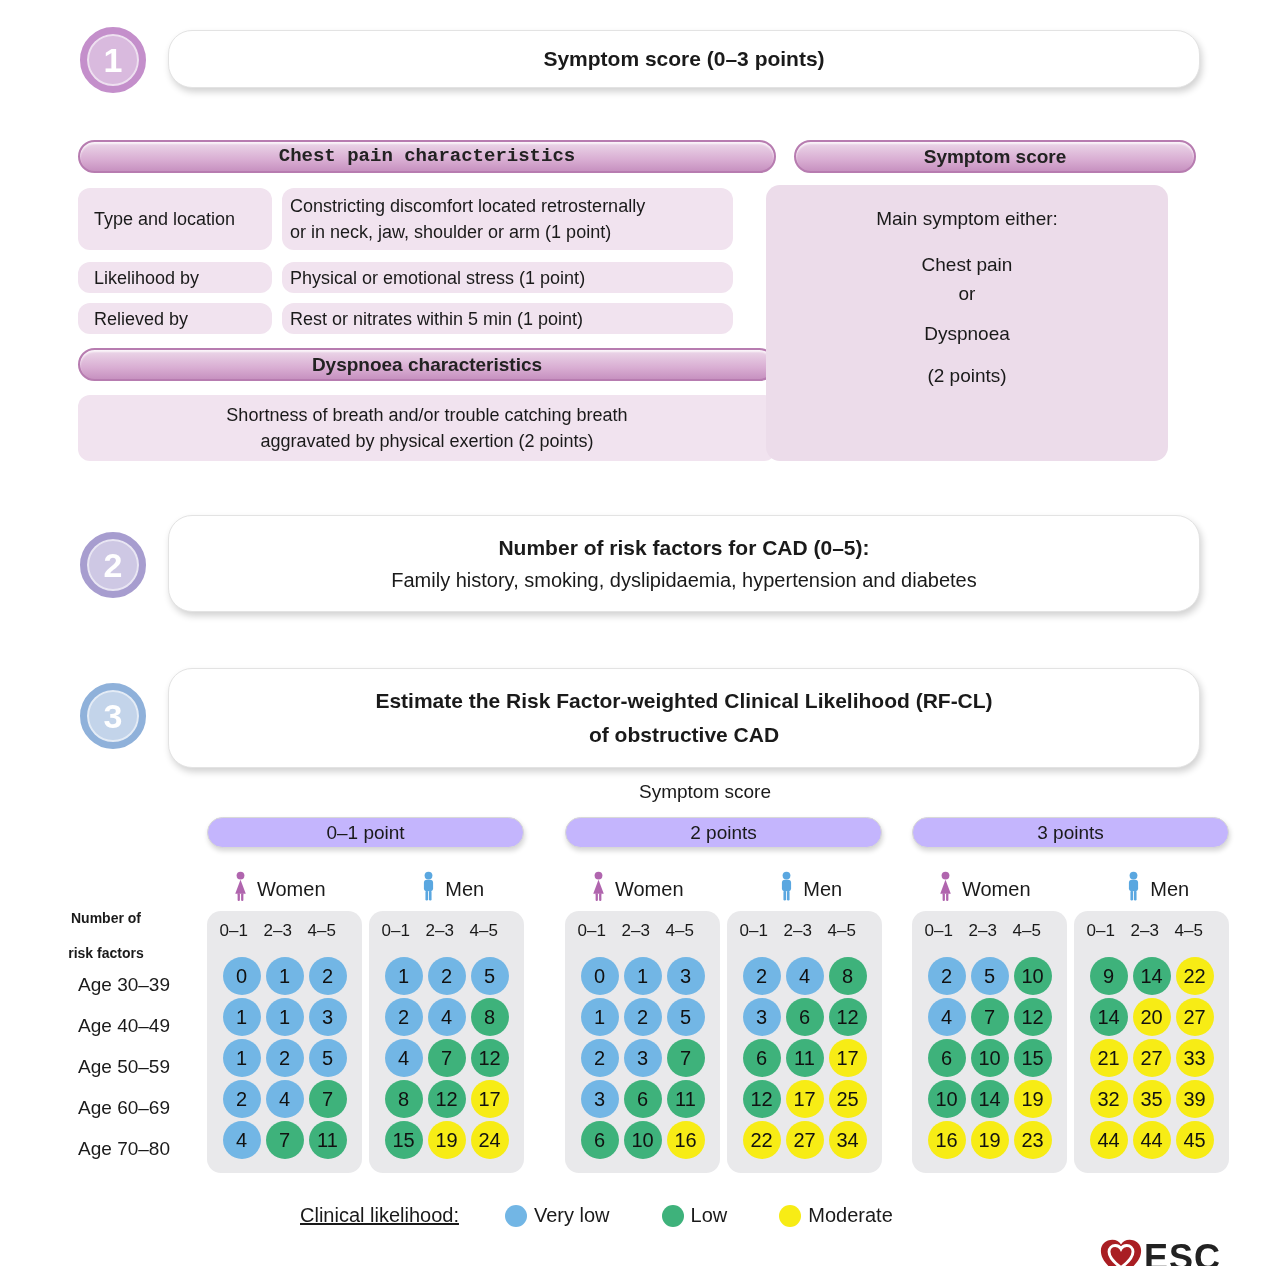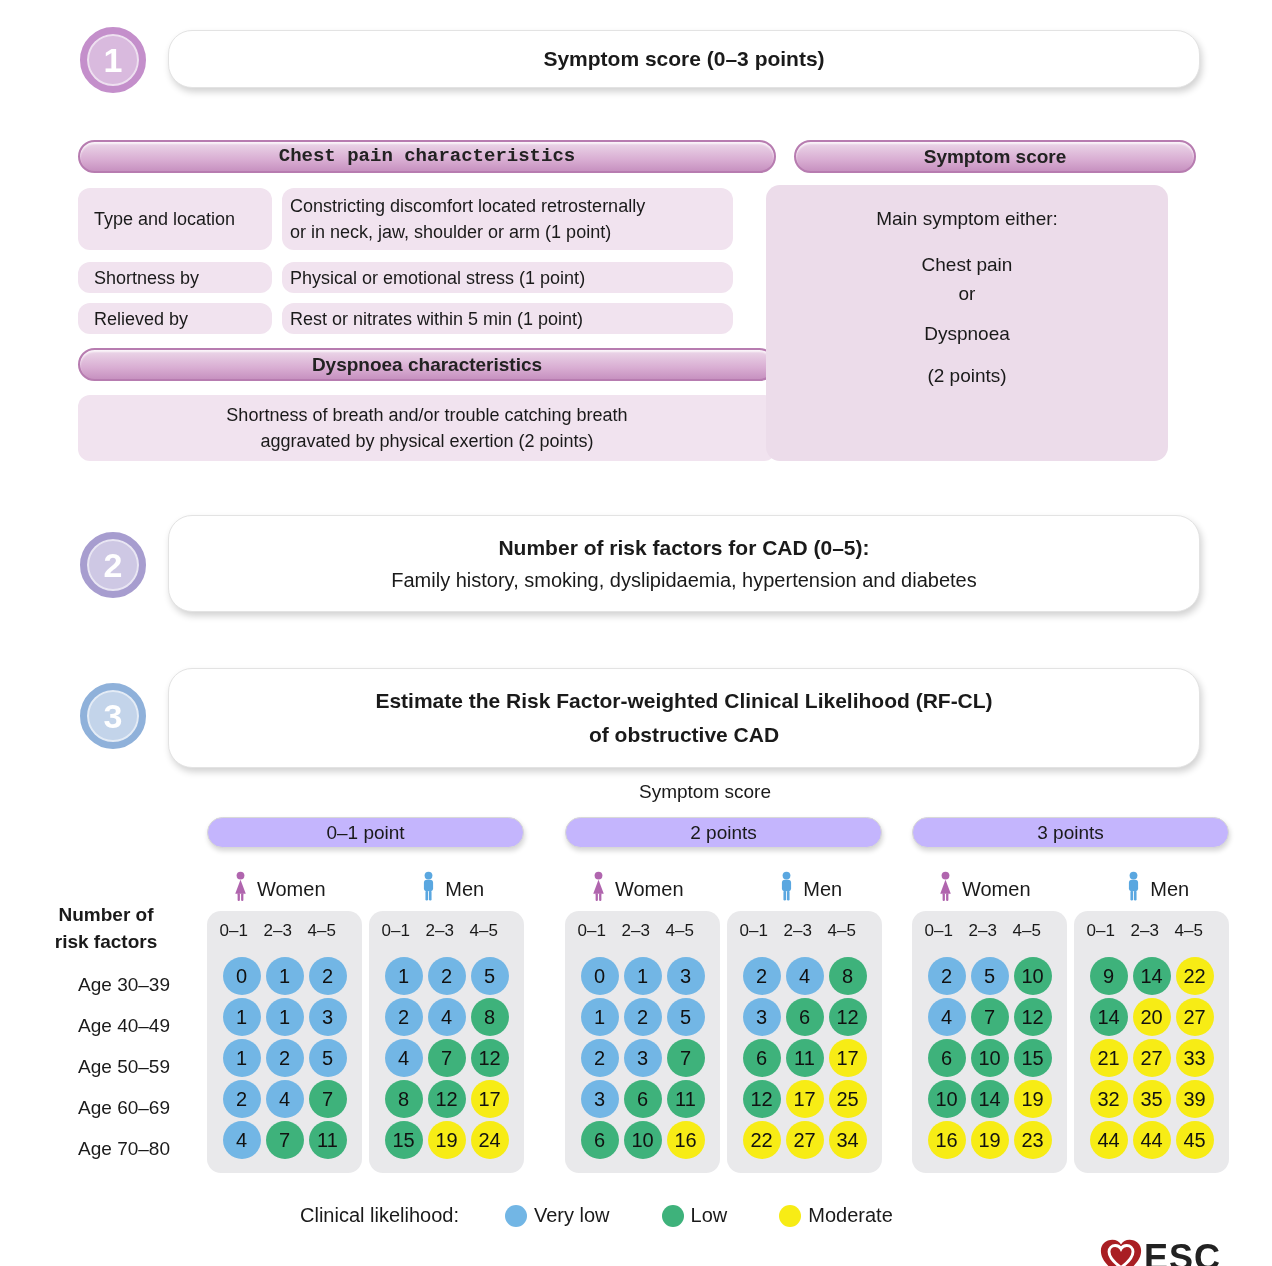--- a/index.html
+++ b/index.html
@@ -74,21 +74,21 @@
   .sym-box .sline:nth-child(2){ margin-top:19px; }
   .sym-box .sline:nth-child(3){ margin-top:2px;  }
   .sym-box .sline:nth-child(4){ margin-top:13px; }
   .sym-box .sline:nth-child(5){ margin-top:15px; }
   .sym-box .sline:nth-child(6){ margin-top:2px;  }
 
   
   .rfcl-symlabel { position:absolute; left:565px; top:781px; width:280px;
     text-align:center; font-size:19px; }
   .rfcl-rowhdr { position:absolute; left:40px; top:901px; width:132px;
-    text-align:center; font-weight:bold; font-size:19px; line-height:27px;
+    text-align:center; font-weight:bold; font-size:14px; line-height:35px;
     white-space:pre-line; }
   .age-labels { position:absolute; left:40px; top:966px; width:130px; text-align:right; }
   .age-label { height:38px; line-height:38px; margin-bottom:3px; font-size:19px; }
 
   .rfcl-group { position:absolute; top:817px; width:317px; }
   .g1 { left:207px; } .g2 { left:565px; } .g3 { left:912px; }
 
   .group-pill {
     height:31px; background:#c4b5fd; border:1px solid #d8d8d8; border-radius:16px;
     box-shadow:1px 3px 5px rgba(0,0,0,.16);
@@ -108,21 +108,21 @@
   .circle { width:38px; height:38px; border-radius:50%;
     display:flex; align-items:center; justify-content:center;
     font-size:20px; color:#111; }
   .vl { background:var(--c-vl); }
   .lo { background:var(--c-lo); }
   .mo { background:var(--c-mo); }
 
   
   .legend { position:absolute; left:300px; top:1204px; display:flex;
     align-items:center; font-size:20px; }
-  .legend-label { margin-right:46px; }
+  .legend-label { margin-right:46px;text-decoration:underline; }
   .legend-item { display:flex; align-items:center; margin-right:52px; }
   .legend-item .dot { width:22px; height:22px; border-radius:50%; margin-right:7px; }
 
   
   .esc { position:absolute; left:1098px; top:1236px; display:flex;
     align-items:center; }
   .esc-text { font-size:36px; font-weight:bold; letter-spacing:1px; color:#222; }
 </style>
 </head>
 <body>
@@ -133,21 +133,21 @@
   <div class="step-box step1">
     <div class="line-bold">Symptom score (0–3 points)</div>
   </div>
 
   <div class="bar-header chest">Chest pain characteristics</div>
   <div class="bar-header symhdr">Symptom score</div>
 
   <div class="pink-cell lblcell r1">Type and location</div>
   <div class="pink-cell valcell r1">Constricting discomfort located retrosternally
 or in neck, jaw, shoulder or arm (1 point)</div>
-  <div class="pink-cell lblcell r2">Shortness by</div>
+  <div class="pink-cell lblcell r2">Likelihood by</div>
   <div class="pink-cell valcell r2">Physical or emotional stress (1 point)</div>
   <div class="pink-cell lblcell r3">Relieved by</div>
   <div class="pink-cell valcell r3">Rest or nitrates within 5 min (1 point)</div>
 
   <div class="bar-header dysp">Dyspnoea characteristics</div>
   <div class="pink-cell dyspv">Shortness of breath and/or trouble catching breath
 aggravated by physical exertion (2 points)</div>
 
   <div class="sym-box">
     <div class="sline">Main symptom either:</div>

